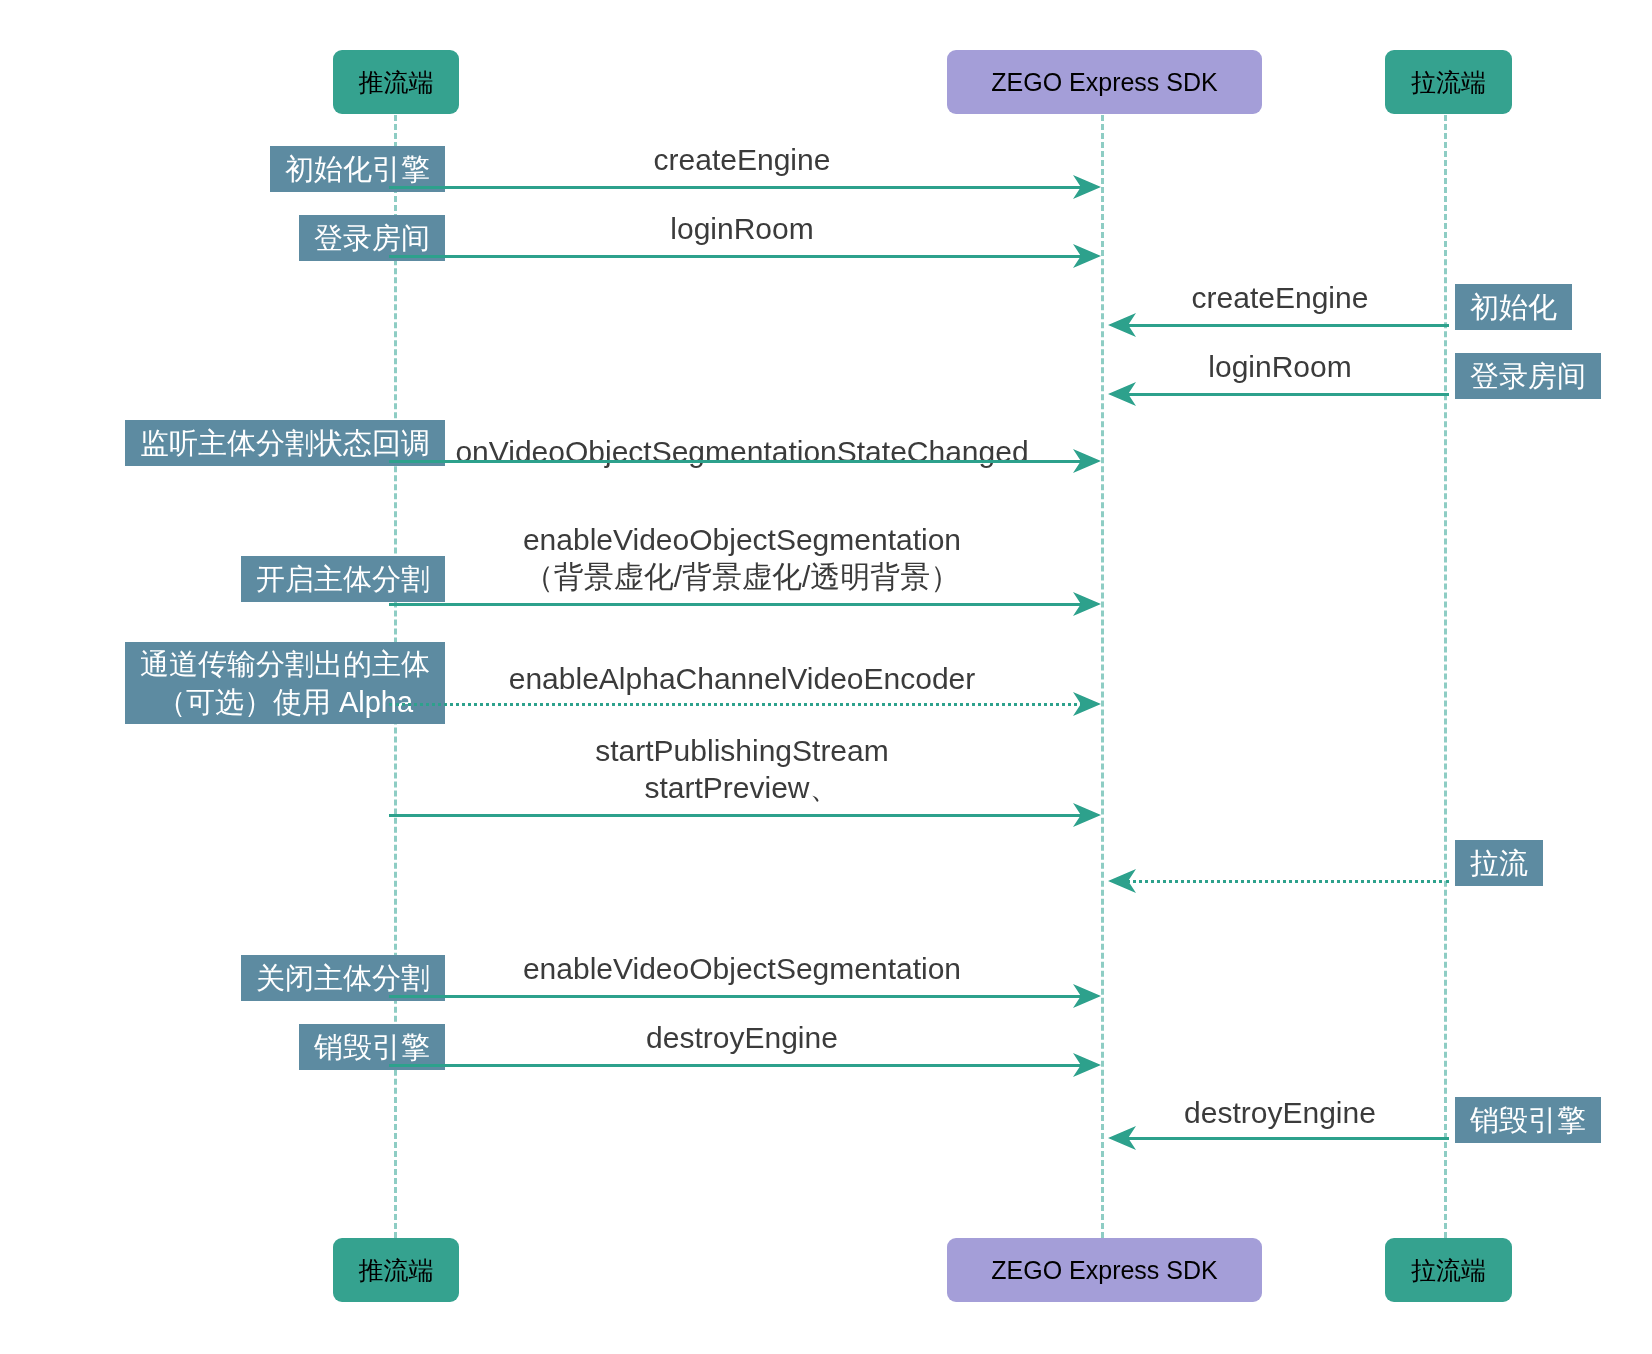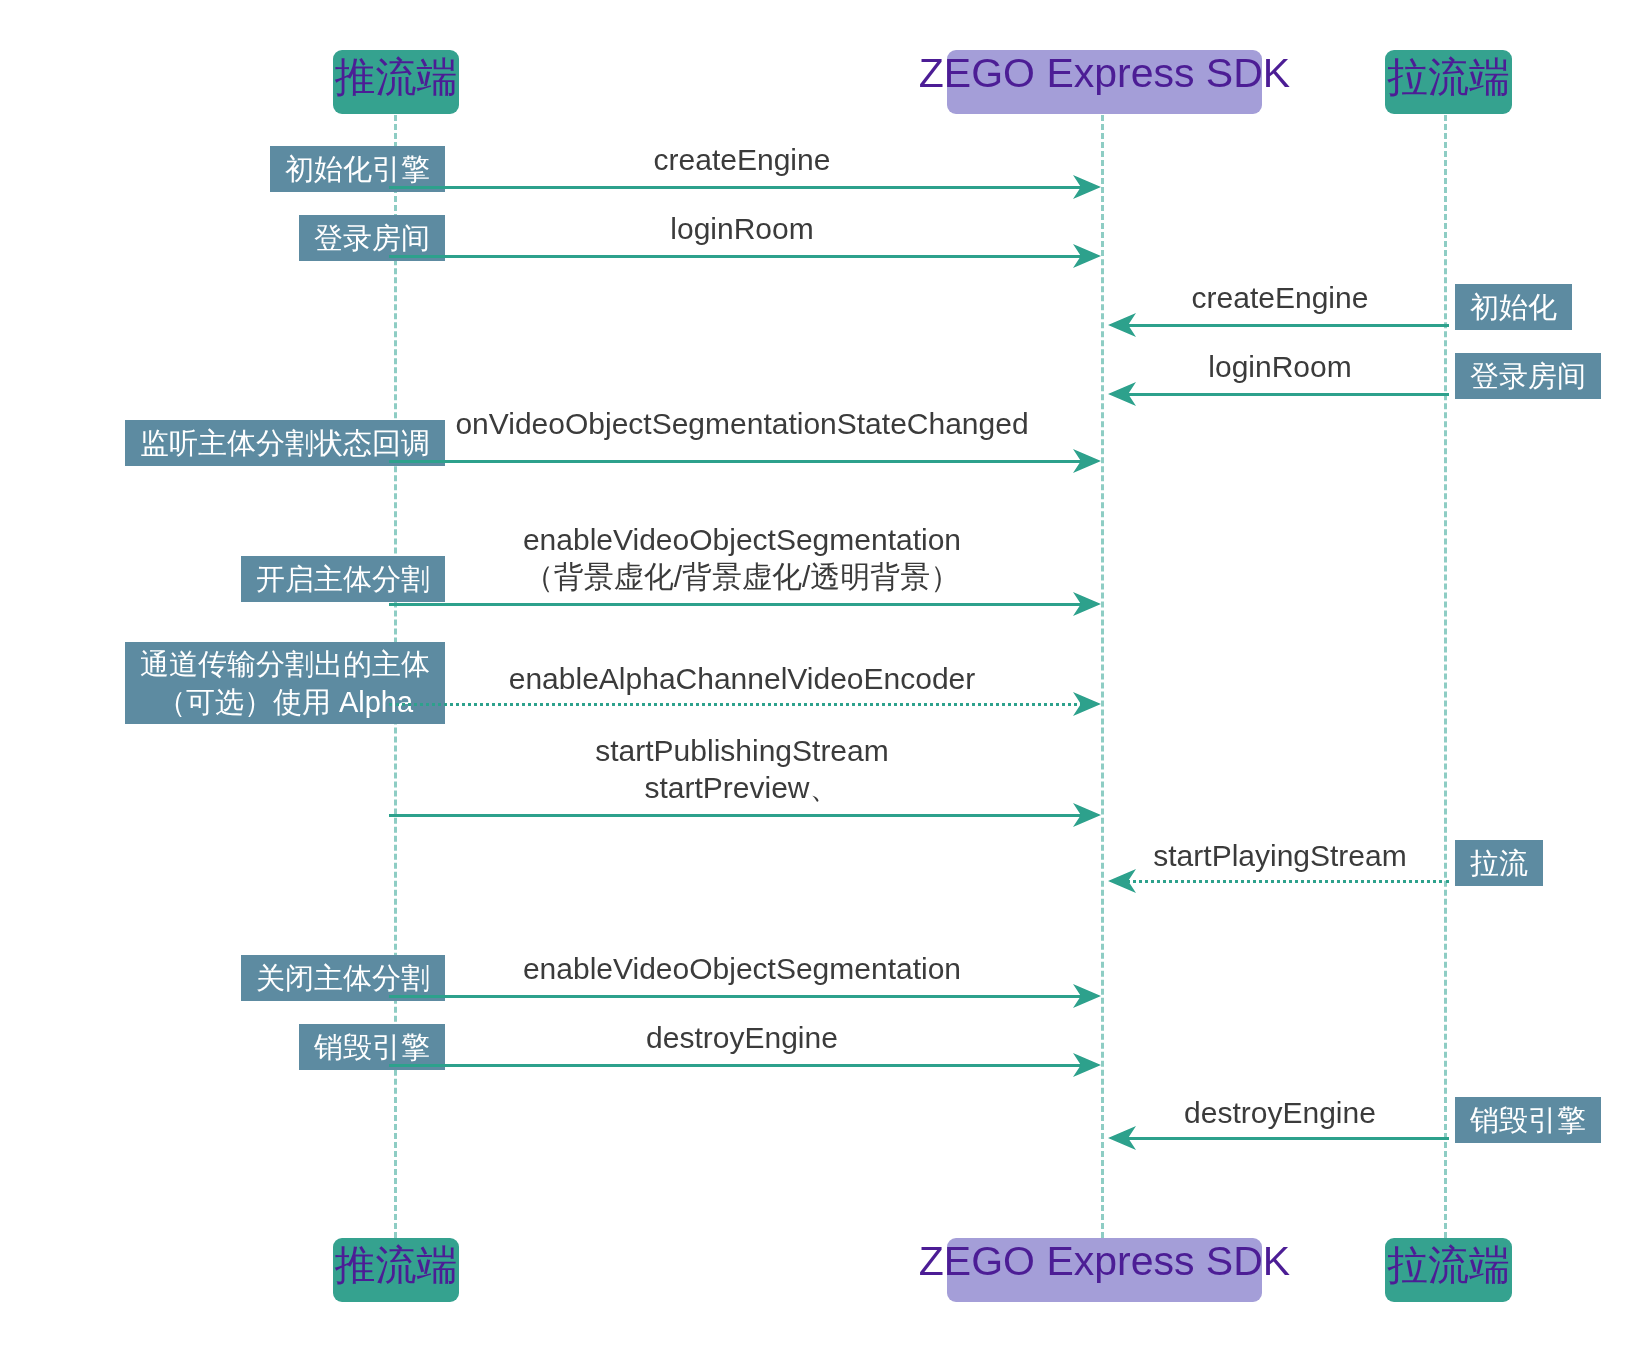--- a/index.html
+++ b/index.html
@@ -5,22 +5,22 @@
   html,body{margin:0;padding:0;background:#ffffff;}
   .canvas{
     position:relative;width:1652px;height:1354px;background:#ffffff;
     font-family:"Liberation Sans","DejaVu Sans",sans-serif;overflow:hidden;
   }
   .lifeline{
     position:absolute;top:115px;height:1123px;width:0;
     border-left:3px dashed var(--lifeline-teal,#8ecdc4);
   }
   .actor{
-    position:absolute;height:64px;border-radius:9px;color:#4c1d95;
-    font-size:41px;font-weight:500;display:flex;justify-content:center;
+    position:absolute;height:64px;border-radius:9px;color:#000000;
+    font-size:25px;font-weight:500;display:flex;align-items:center;justify-content:center;
     white-space:nowrap;
   }
   .actor.green{background:var(--actor-green,#35a28f);}
   .actor.purple{background:var(--actor-purple,#a49ed8);}
   .step{
     position:absolute;background:var(--step-slate,#5d8ba1);color:#ffffff;
     font-size:29px;font-weight:500;line-height:38px;padding:0 15px;height:46px;
     display:flex;flex-direction:column;align-items:center;justify-content:center;
     white-space:nowrap;box-sizing:border-box;
   }
@@ -97,21 +97,21 @@
   <div class="step right" style="top:353px">
       <span>登录房间</span>
     </div>
   <div class="mlabel r" style="top:348px">loginRoom</div>
   <div class="mline r" style="top:393px"></div>
   <div class="head to-left" style="top:382px"></div>
 
   <div class="step left" style="top:420px">
       <span>监听主体分割状态回调</span>
     </div>
-  <div class="mlabel l" style="top:405px">onVideoObjectSegmentationStateChanged</div>
+  <div class="mlabel l" style="top:433px">onVideoObjectSegmentationStateChanged</div>
   <div class="mline l" style="top:460px"></div>
   <div class="head to-right" style="top:449px"></div>
 
   <div class="step left" style="top:556px">
       <span>开启主体分割</span>
     </div>
   <div class="mlabel l" style="top:521px">
     <span>enableVideoObjectSegmentation</span>
     <span>（背景虚化/背景虚化/透明背景）</span>
   </div>
@@ -129,21 +129,20 @@
   <div class="mlabel l" style="top:732px">
     <span>startPublishingStream</span>
     <span>startPreview、</span>
   </div>
   <div class="mline l" style="top:814px"></div>
   <div class="head to-right" style="top:803px"></div>
 
   <div class="step right" style="top:840px">
       <span>拉流</span>
     </div>
-  <div class="mlabel r" style="top:837px">startPlayingStream</div>
   <div class="mline r dotted" style="top:880px"></div>
   <div class="head to-left" style="top:869px"></div>
 
   <div class="step left" style="top:955px">
       <span>关闭主体分割</span>
     </div>
   <div class="mlabel l" style="top:950px">enableVideoObjectSegmentation</div>
   <div class="mline l" style="top:995px"></div>
   <div class="head to-right" style="top:984px"></div>
 

